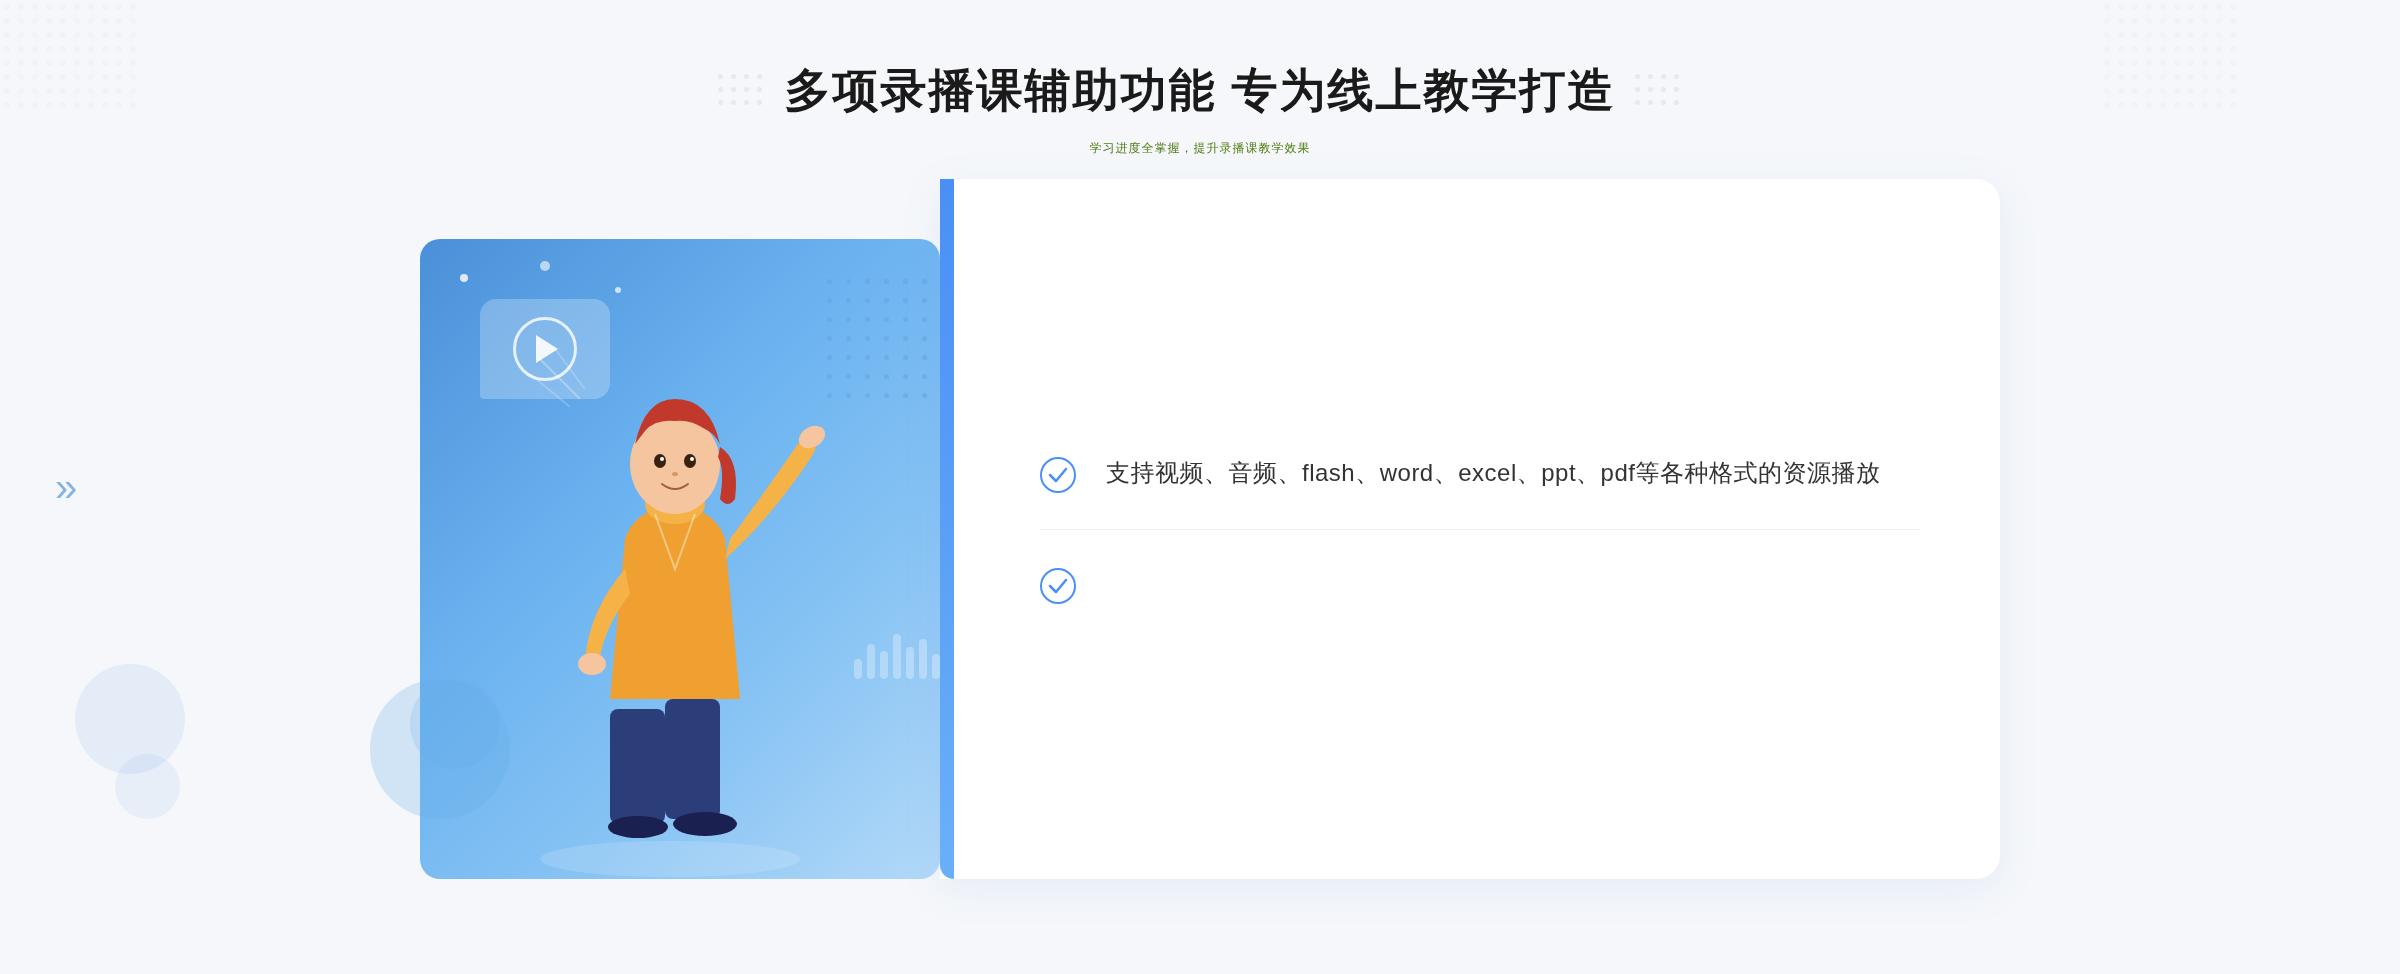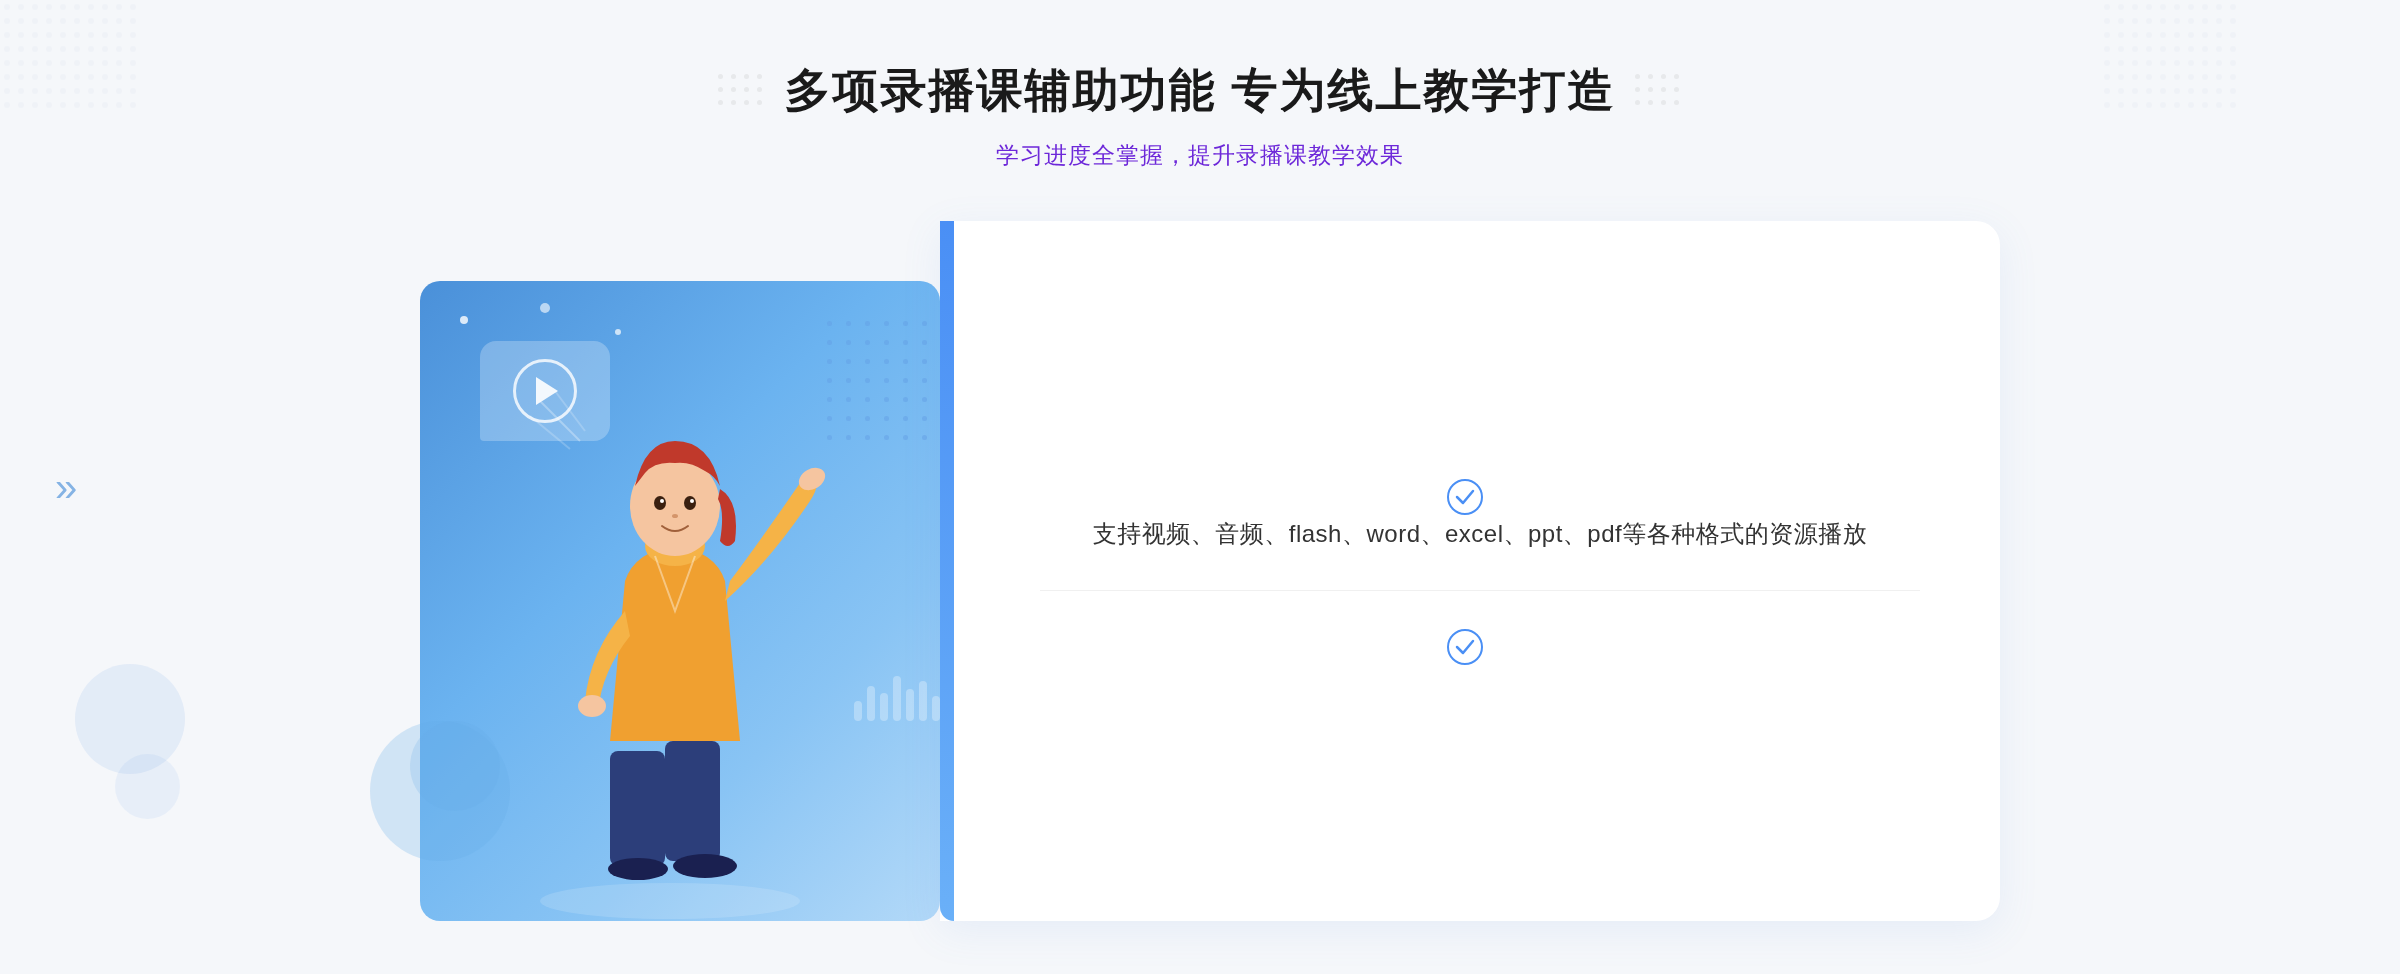--- a/index.html
+++ b/index.html
@@ -34,21 +34,21 @@
       display: flex;
       flex-direction: column;
       align-items: center;
       padding-top: 60px;
       position: relative;
     }
 
     
     .header-section {
       text-align: center;
-      margin-bottom: 50px;
+      margin-bottom: 22px;
       position: relative;
       z-index: 10;
     }
 
     .title-row {
       display: flex;
       align-items: center;
       justify-content: center;
       gap: 20px;
       margin-bottom: 18px;
@@ -61,22 +61,22 @@
     }
 
     .main-title {
       font-size: 46px;
       font-weight: 700;
       color: #1a1a1a;
       letter-spacing: 2px;
     }
 
     .subtitle {
-      font-size: 23px;
-      color: #6d28d9;
+      font-size: 12px;
+      color: #4d7c0f;
       letter-spacing: 1px;
     }
 
     
     .content-section {
       display: flex;
       align-items: stretch;
       width: 1600px;
       min-height: 700px;
       position: relative;
@@ -208,24 +208,23 @@
       left: 0;
       top: 0;
       width: 14px;
       height: 100%;
       background: linear-gradient(180deg, #4a8ff5 0%, #6ab0f8 100%);
       border-radius: 0 0 0 24px;
     }
 
     .feature-item {
       display: flex;
-      align-items: center;
+      align-items: flex-end;
       padding: 36px 0;
       border-bottom: 1px solid #f0f0f0;
-      flex-direction: column;
     }
 
     .feature-item:last-child {
       border-bottom: none;
     }
 
     .check-icon {
       width: 36px;
       height: 36px;
       flex-shrink: 0;

